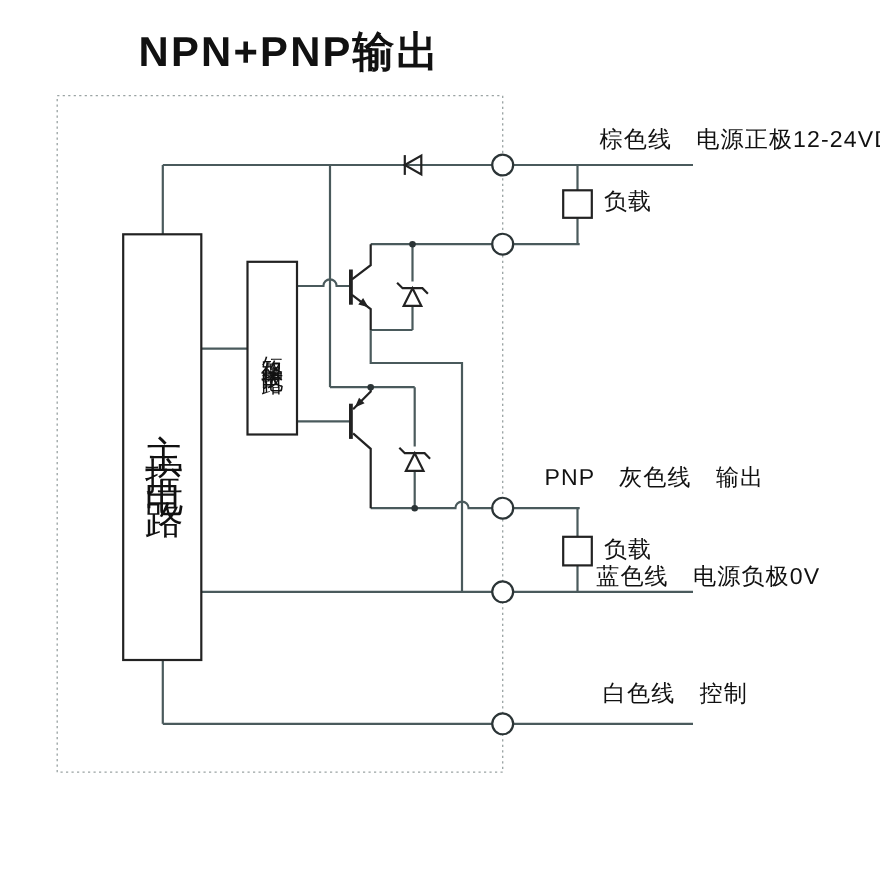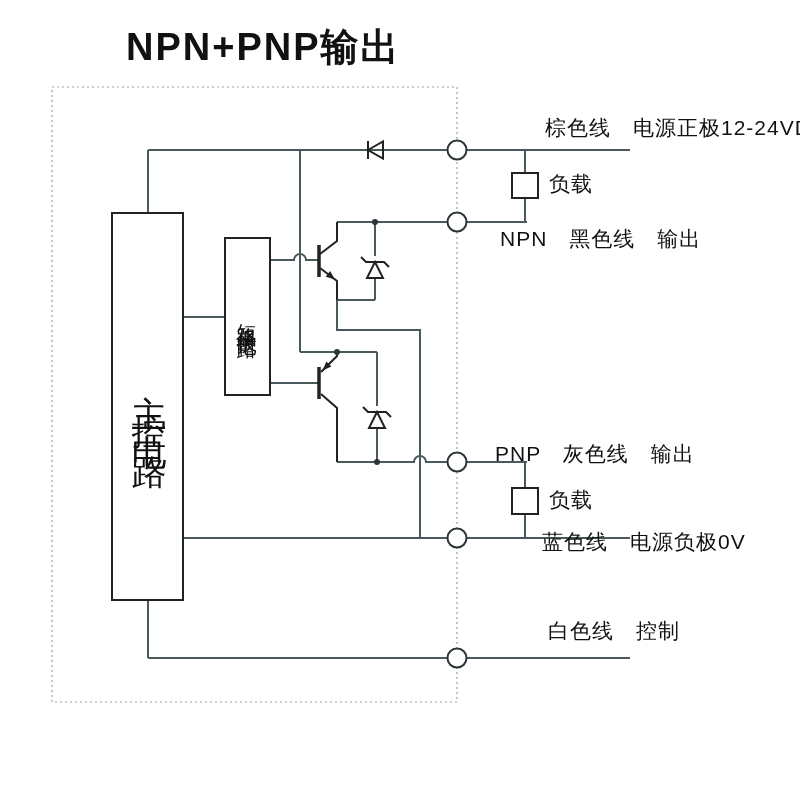--- a/index.html
+++ b/index.html
@@ -117,19 +117,18 @@
     <circle class="term" cx="457" cy="658" r="9.5"></circle>
   </svg>
 
   <div class="title">NPN+PNP输出</div>
 
   <div class="vtext main">主控电路</div>
   <div class="vtext prot">短路保护电路</div>
 
   <div class="lbl" style="left:545px;top:115px;">棕色线　电源正极12-24VDC</div>
   <div class="lbl" style="left:549px;top:171px;">负载</div>
-  <div class="lbl" style="left:500px;top:226px;">NPN　黑色线　输出</div>
-  <div class="lbl" style="left:495px;top:441px;text-align:center;">PNP　灰色线　输出</div>
+  <div class="lbl" style="left:495px;top:422px;text-align:center;">PNP　灰色线　输出</div>
   <div class="lbl" style="left:549px;top:487px;">负载</div>
-  <div class="lbl" style="left:542px;top:529px;">蓝色线　电源负极0V</div>
+  <div class="lbl" style="left:542px;top:512px;">蓝色线　电源负极0V</div>
   <div class="lbl" style="left:548px;top:618px;">白色线　控制</div>
 
 </div>
 
 </body></html>

